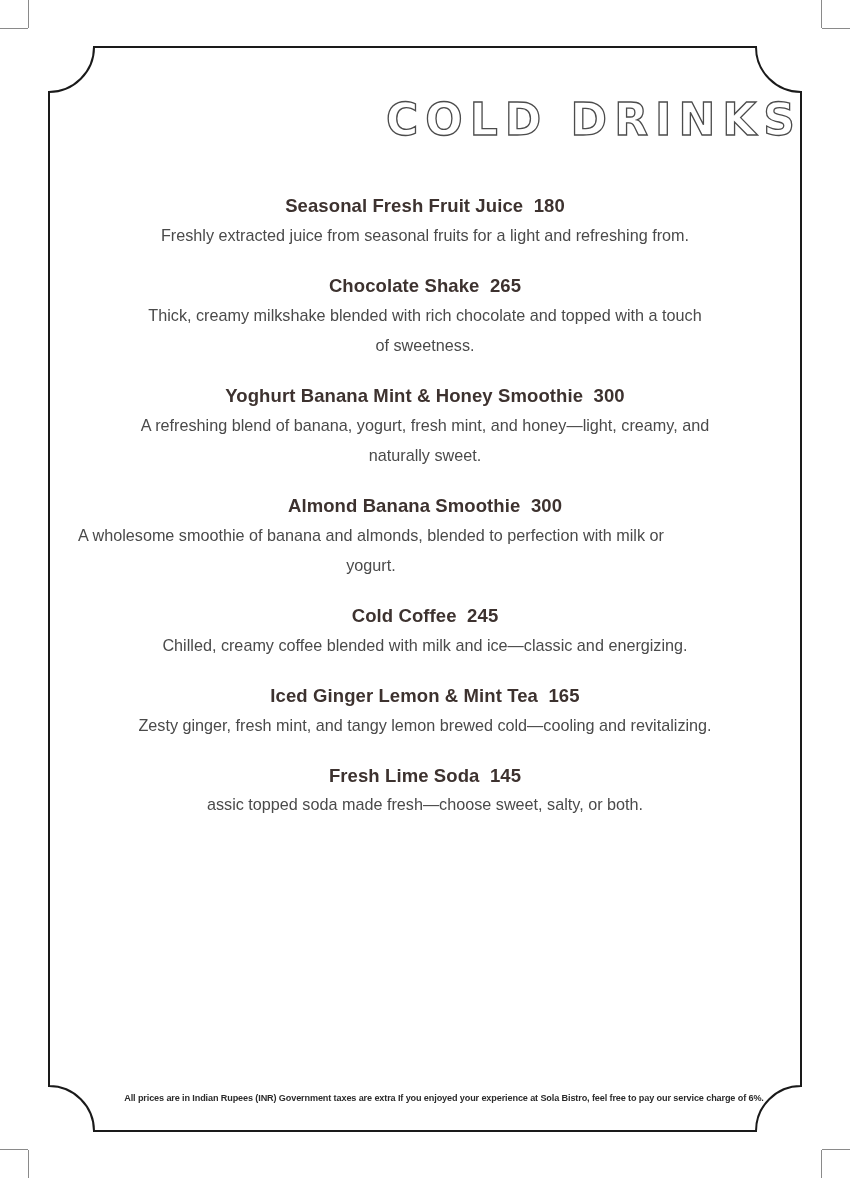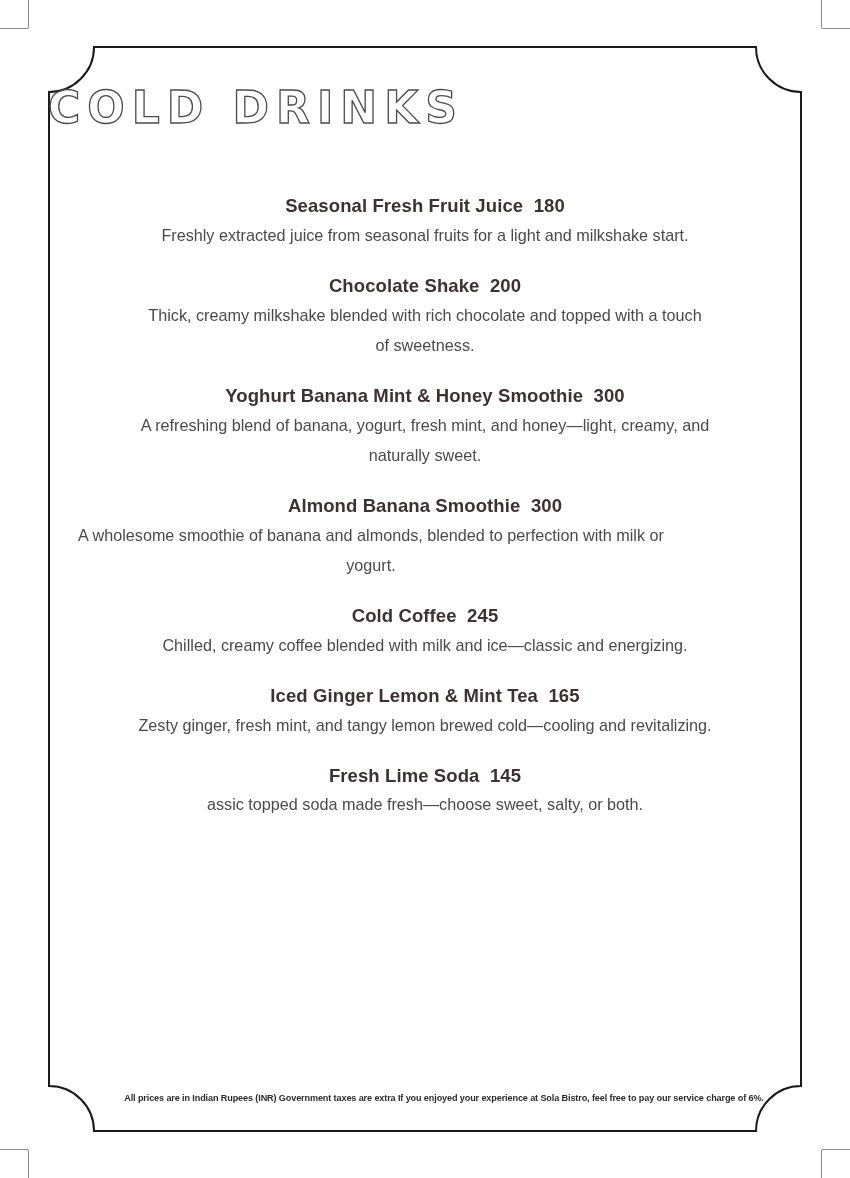--- a/index.html
+++ b/index.html
@@ -48,24 +48,24 @@
     position: absolute;
     left: 48px;
     top: 46px;
     width: 754px;
     height: 1086px;
     box-sizing: border-box;
   }
 
   .menu-title {
     position: absolute;
-    top: 40px;
+    top: 52px;
     left: 0;
     width: 100%;
-    text-align: left;
+    text-align: right;
     font-size: 44px;
     font-weight: 700;
     letter-spacing: 7px;
     color: transparent;
     -webkit-text-stroke: 1.3px #4c4c4c;
     font-family: "DejaVu Sans", sans-serif;
     line-height: 1;
     white-space: nowrap;
   }
 
@@ -149,26 +149,26 @@
 <div class="page-content">
 
   <div class="menu-title">COLD DRINKS</div>
 
   <div class="menu-list">
 
     <div class="menu-item">
       <div class="item-head">
         <span>Seasonal Fresh Fruit Juice</span>&nbsp;&nbsp;<span class="item-price">180</span>
       </div>
-      <div class="item-desc">Freshly extracted juice from seasonal fruits for a light and milkshake start.</div>
-    </div>
-
-    <div class="menu-item">
-      <div class="item-head">
-        <span>Chocolate Shake</span>&nbsp;&nbsp;<span class="item-price">200</span>
+      <div class="item-desc">Freshly extracted juice from seasonal fruits for a light and refreshing from.</div>
+    </div>
+
+    <div class="menu-item">
+      <div class="item-head">
+        <span>Chocolate Shake</span>&nbsp;&nbsp;<span class="item-price">265</span>
       </div>
       <div class="item-desc" style="max-width:570px;">Thick, creamy milkshake blended with rich chocolate and topped with a touch of sweetness.</div>
     </div>
 
     <div class="menu-item">
     </div>
 
     <div class="menu-item">
       <div class="item-head">
         <span>Yoghurt Banana Mint &amp; Honey Smoothie</span>&nbsp;&nbsp;<span class="item-price">300</span>

